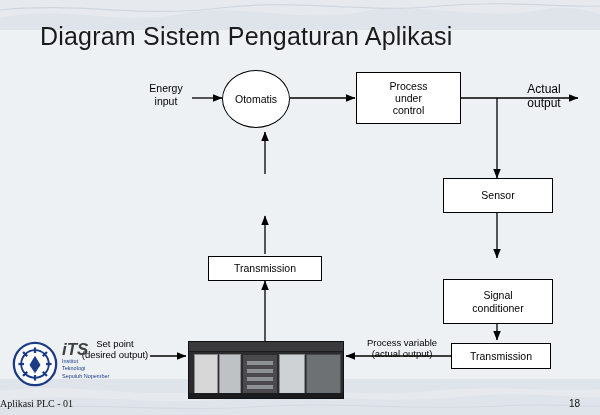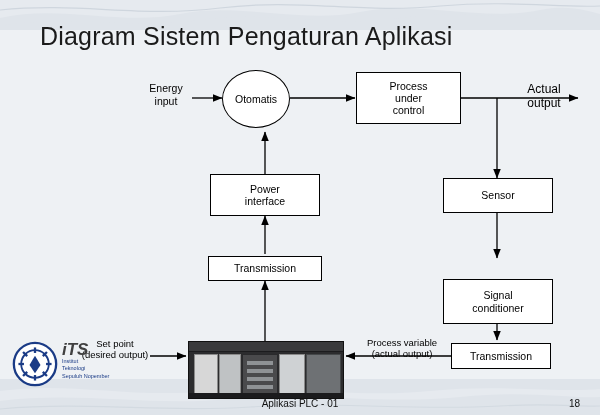--- a/index.html
+++ b/index.html
@@ -165,23 +165,24 @@
   }
   .logo-sub {
     font-size: 5.5px;
     line-height: 1.35;
     color: #1a3b86;
   }
 
   .footer-center {
     position: absolute;
     left: 0; right: 0; bottom: 6px;
-    text-align: center;
+    text-align: left;
     font-size: 10px;
     color: #111;
+    font-family: Liberation Serif, serif;
   }
   .footer-page {
     position: absolute;
     right: 20px; bottom: 6px;
     font-size: 10px;
     color: #111;
     margin-top: 27px;
   }
 </style>
 </head>
@@ -240,23 +241,20 @@
   </svg>
 
   <div class="circle" style="left:222px; top:70px; width:68px; height:58px;">
     <span>Otomatis</span>
   </div>
 
   <div class="box" style="left:356px; top:72px; width:105px; height:52px;">
     <span>Process<br>under<br>control</span>
   </div>
 
-  <div class="box" style="left:210px; top:174px; width:110px; height:42px;">
-    <span>Power<br>interface</span>
-  </div>
 
   <div class="box" style="left:208px; top:256px; width:114px; height:25px;">
     <span>Transmission</span>
   </div>
 
   <div class="box" style="left:443px; top:178px; width:110px; height:35px;">
     <span>Sensor</span>
   </div>
 
   <div class="box" style="left:443px; top:258px; width:110px; height:45px;margin-top:21px;">

